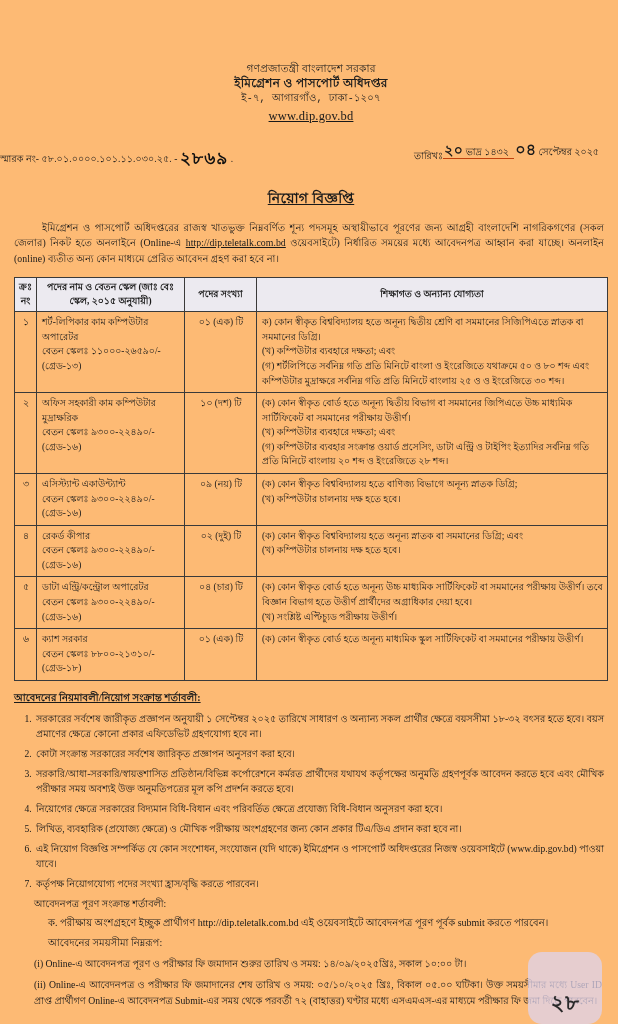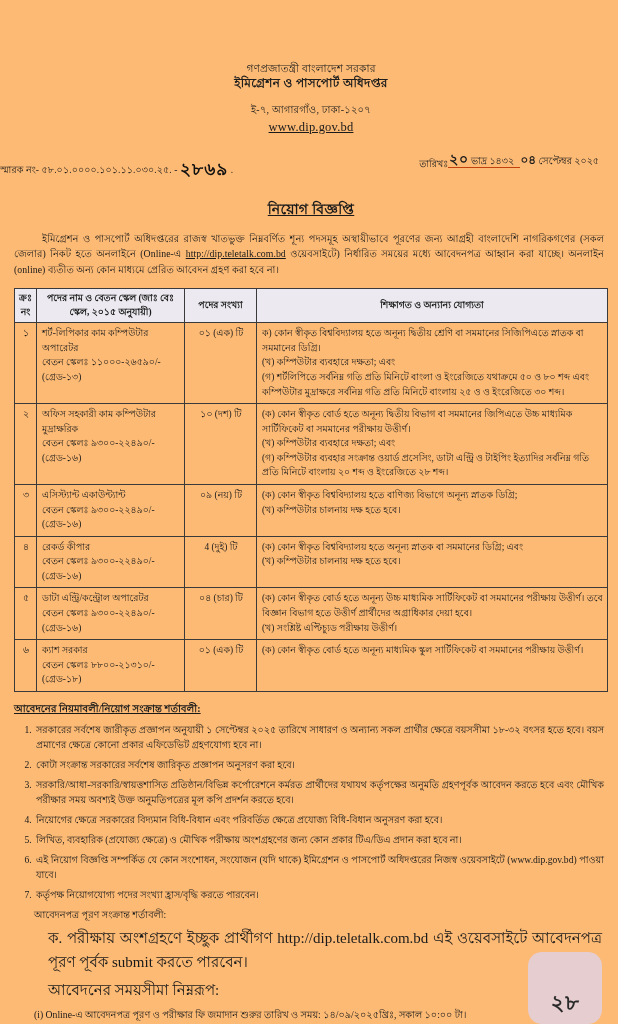--- a/index.html
+++ b/index.html
@@ -37,21 +37,22 @@
     color: #1d1d1d;
   }
   .lh-line.bold {
     font-weight: bold;
     font-size: 12px;
     letter-spacing: .3px;
     margin-top: 1px;
   }
   .lh-line.addr {
     font-size: 10px;
-    margin-top: 12px;
+    margin-top: 1px;
+    font-family: Liberation Mono, monospace;
   }
   .lh-web {
     margin-top: 2px;
     font-size: 12.5px;
     text-decoration: underline;
     font-family: "Liberation Serif", serif;
     letter-spacing: .2px;
   }
 
   
@@ -96,21 +97,21 @@
     white-space: nowrap;
   }
   .hand-num {
     font-family: "DejaVu Sans", sans-serif;
     font-size: 14px;
     font-weight: bold;
     letter-spacing: .5px;
   }
   .hand-small {
     font-family: "DejaVu Sans", sans-serif;
-    font-size: 12px;
+    font-size: 16px;
     font-weight: bold;
   }
 
   .doc-title {
     text-align: center;
     font-size: 14px;
     font-weight: bold;
     text-decoration: underline;
     margin-top: 2px;
     letter-spacing: .4px;
@@ -175,21 +176,21 @@
     font-size: 9.6px;
     line-height: 1.6;
   }
   ol.cond > li {
     margin-bottom: 4.5px;
     text-align: justify;
     padding-left: 2px;
     padding-right: 4px;
   }
   .sub-item {
-    font-size: 15px;
+    font-size: 10px;
     line-height: 1.6;
     margin-left: 34px;
     margin-top: 4px;
     text-align: justify;
     padding-right: 6px;
   }
   .sub-item2 {
     font-size: 9.7px;
     line-height: 1.6;
     margin-left: 20px;
@@ -324,21 +325,21 @@
             <span class="qual-li">(খ) কম্পিউটার চালনায় দক্ষ হতে হবে।</span>
           </td>
         </tr>
         <tr>
           <td class="sl">৪</td>
           <td class="name">
             <span class="nm-line">রেকর্ড কীপার</span>
             <span class="nm-line">বেতন স্কেলঃ ৯৩০০-২২৪৯০/-</span>
             <span class="nm-line">(গ্রেড-১৬)</span>
           </td>
-          <td class="count">4 (দুই) টি</td>
+          <td class="count">০২ (দুই) টি</td>
           <td>
             <span class="qual-li">(ক) কোন স্বীকৃত বিশ্ববিদ্যালয় হতে অনূন্য স্নাতক বা সমমানের ডিগ্রি; এবং</span>
             <span class="qual-li">(খ) কম্পিউটার চালনায় দক্ষ হতে হবে।</span>
           </td>
         </tr>
         <tr>
           <td class="sl">৫</td>
           <td class="name">
             <span class="nm-line">ডাটা এন্ট্রি/কন্ট্রোল অপারেটর</span>
             <span class="nm-line">বেতন স্কেলঃ ৯৩০০-২২৪৯০/-</span>

